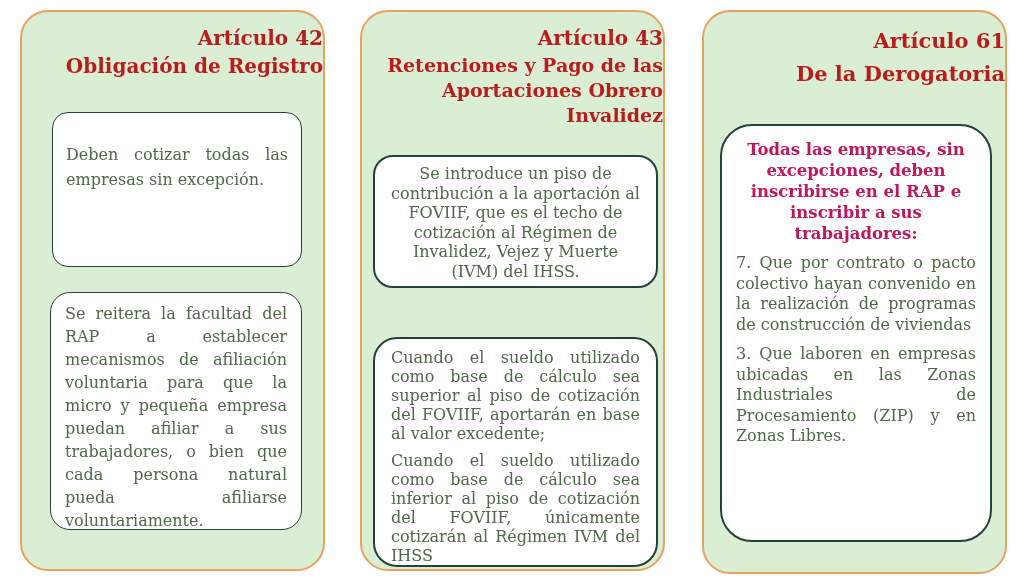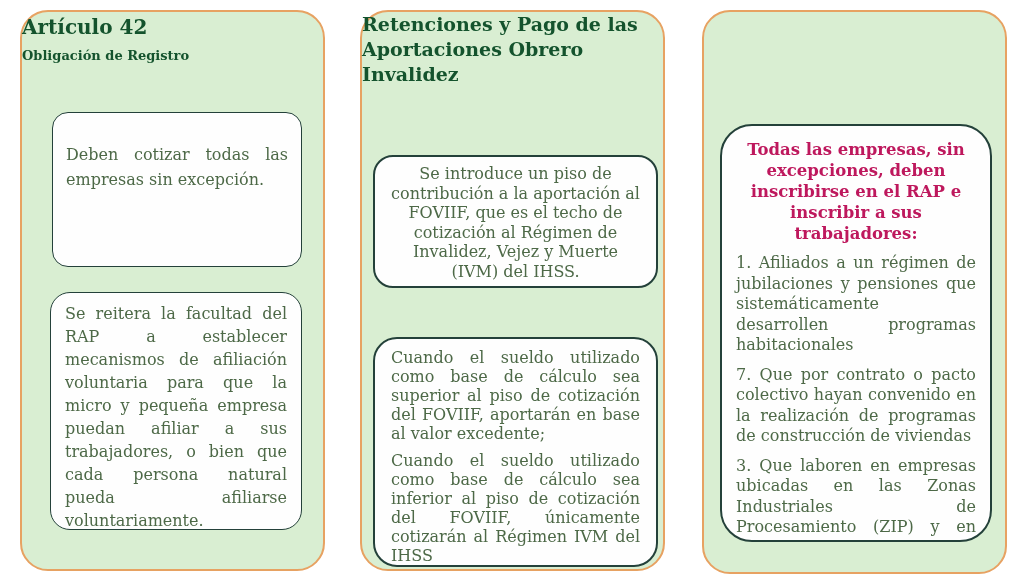--- a/index.html
+++ b/index.html
@@ -23,34 +23,35 @@
     background: #d9eed2;
     border: 2px solid #e7a262;
     border-radius: 28px;
     box-sizing: border-box;
   }
   .panel-1 { left: 20px; }
   .panel-2 { left: 360px; }
   .panel-3 { left: 702px; height: 564px; }
 
   .panel-head {
-    text-align: left;
-    color: #14532d;
+    padding-top: 11px;
+    text-align: right;
+    color: #b91c1c;
     font-weight: bold;
   }
   .panel-title {
     font-size: 20px;
     line-height: 30px;
   }
   .panel-3 .panel-title {
     font-size: 21px;
     line-height: 36px;
   }
   .panel-subtitle {
-    font-size: 13px;
+    font-size: 20px;
     line-height: 27px;
     white-space: pre-line;
   }
   .panel-2 .panel-subtitle {
     font-size: 19px;
     line-height: 25px;
   }
   .panel-3 .panel-subtitle {
     font-size: 21px;
     line-height: 30px;
@@ -139,39 +140,43 @@
     <div class="white-box p1-box1">
       <span>Deben cotizar todas las empresas sin excepción.</span>
     </div>
     <div class="white-box p1-box2">
       <span>Se reitera la facultad del RAP a establecer mecanismos de afiliación voluntaria para que la micro y pequeña empresa puedan afiliar a sus trabajadores, o bien que cada persona natural pueda afiliarse voluntariamente.</span>
     </div>
   </div>
 
   <div class="panel panel-2">
     <div class="panel-head">
+      <div class="panel-title">Artículo 43</div>
       <div class="panel-subtitle">Retenciones y Pago de las
 Aportaciones Obrero
 Invalidez</div>
     </div>
     <div class="white-box p2-box2">
       <div class="para">Cuando el sueldo utilizado como base de cálculo sea superior al piso de cotización del FOVIIF, aportarán en base al valor excedente;</div>
       <div class="para">Cuando el sueldo utilizado como base de cálculo sea inferior al piso de cotización del FOVIIF, únicamente cotizarán al Régimen IVM del IHSS</div>
     </div>
     <div class="white-box p2-box1">
       <span>Se introduce un piso de contribución a la aportación al FOVIIF, que es el techo de cotización al Régimen de Invalidez, Vejez y Muerte (IVM) del IHSS.</span>
     </div>
   </div>
 
   <div class="panel panel-3">
+    <div class="panel-head">
+      <div class="panel-title">Artículo 61</div>
+      <div class="panel-subtitle">De la Derogatoria</div>
+    </div>
     <div class="white-box p3-box">
       <div class="p3-intro">Todas las empresas, sin
 excepciones, deben
 inscribirse en el RAP e
 inscribir a sus
 trabajadores:</div>
-      <div class="p3-item">1. Afiliados a un régimen de jubilaciones y pensiones que sistemáticamente desarrollen programas habitacionales</div>
       <div class="p3-item">7. Que por contrato o pacto colectivo hayan convenido en la realización de programas de construcción de viviendas</div>
       <div class="p3-item">3. Que laboren en empresas ubicadas en las Zonas Industriales de Procesamiento (ZIP) y en Zonas Libres.</div>
     </div>
   </div>
 
 </div>
 
 </body></html>

